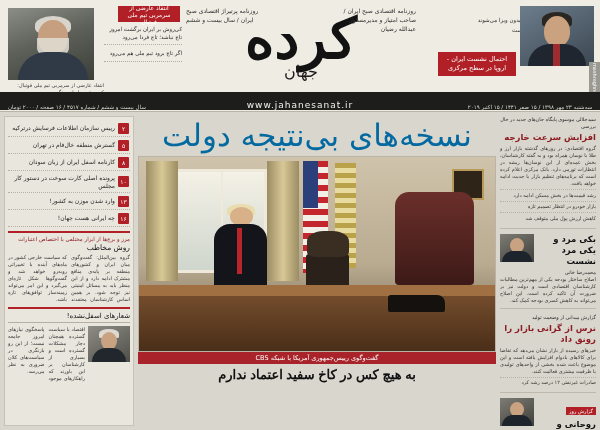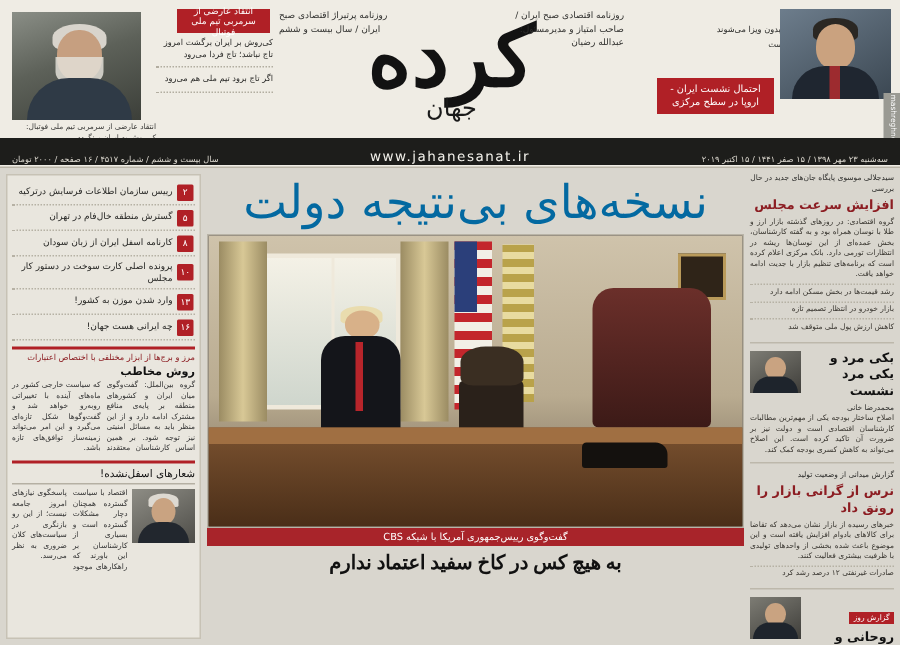--- a/index.html
+++ b/index.html
@@ -160,21 +160,21 @@
   .idx-txt { font-size: 6px; line-height: 8px; color: #242422; flex: 1 1 auto; }
   .rail-hr { height: 2px; background: #b02026; margin: 4px 0 3px; }
   .rail-head {
     font-size: 7px; color: #111; direction: rtl; text-align: right;
     border-bottom: 1px solid #b5b0a3; padding-bottom: 2px; margin-bottom: 3px;
   }
   .rail-kicker {
     font-size: 5.5px; color: #8c1d22; direction: rtl; text-align: right; margin-bottom: 1px;
   }
   .rail-sub {
-    font-size: 7.5px; color: #111; font-weight: bold; direction: rtl;
+    font-size: 7.5px; color: #111; font-weight: normal; direction: rtl;
     text-align: right; margin-bottom: 2px;
   }
   .rail-body {
     font-size: 5px; line-height: 7px; color: #333; direction: rtl;
     text-align: justify; column-count: 2; column-gap: 4px;
   }
   .rail-photo {
     width: 42px; height: 36px; float: right; margin: 0 0 2px 3px;
     background: linear-gradient(150deg,#8e8d85,#4e4d48);
     position: relative; overflow: hidden;
@@ -283,21 +283,21 @@
     background: #2f2418; border: 2px solid #b99a5a;
   }
   .under-photo {
     margin-top: 0;
   }
   .red-strap {
     background: #a8242a; color: #fff; font-size: 6.5px;
     direction: rtl; text-align: center; padding: 2px 4px;
   }
   .under-head {
-    font-family: Liberation Serif, serif;
+    font-family: Liberation Sans, sans-serif;
     font-size: 13px; line-height: 16px; font-weight: bold; color: #111;
     direction: rtl; text-align: center; margin-top: 3px;
   }
   
   .right-col {
     position: absolute; right: 4px; top: 4px; width: 96px; bottom: 4px;
     direction: rtl;
   }
   .rc-item { border-bottom: 1px solid #bdb8ab; padding-bottom: 4px; margin-bottom: 5px; }
   .rc-kicker { font-size: 5px; line-height: 7px; color: #2c2c2a; text-align: right; }
@@ -452,21 +452,21 @@
       <div class="under-photo">
         <div class="red-strap">گفت‌وگوی رییس‌جمهوری آمریکا با شبکه CBS</div>
         <div class="under-head">به هیچ کس در کاخ سفید اعتماد ندارم</div>
       </div>
     </div>
 
     <div class="right-col">
 
       <div class="rc-item">
         <div class="rc-kicker">سیدجلالی موسوی پایگاه جان‌های جدید در حال بررسی</div>
-        <div class="rc-head">افزایش سرعت مجلس</div>
+        <div class="rc-head">افزایش سرعت خارجه</div>
         <div class="rc-body">گروه اقتصادی: در روزهای گذشته بازار ارز و طلا با نوسان همراه بود و به گفته کارشناسان، بخش عمده‌ای از این نوسان‌ها ریشه در انتظارات تورمی دارد. بانک مرکزی اعلام کرده است که برنامه‌های تنظیم بازار با جدیت ادامه خواهد یافت.</div>
         <ul class="rc-bullets">
           <li>رشد قیمت‌ها در بخش مسکن ادامه دارد</li>
           <li>بازار خودرو در انتظار تصمیم تازه</li>
           <li>کاهش ارزش پول ملی متوقف شد</li>
         </ul>
       </div>
 
       <div class="rc-item">
         <div class="rc-photo">

